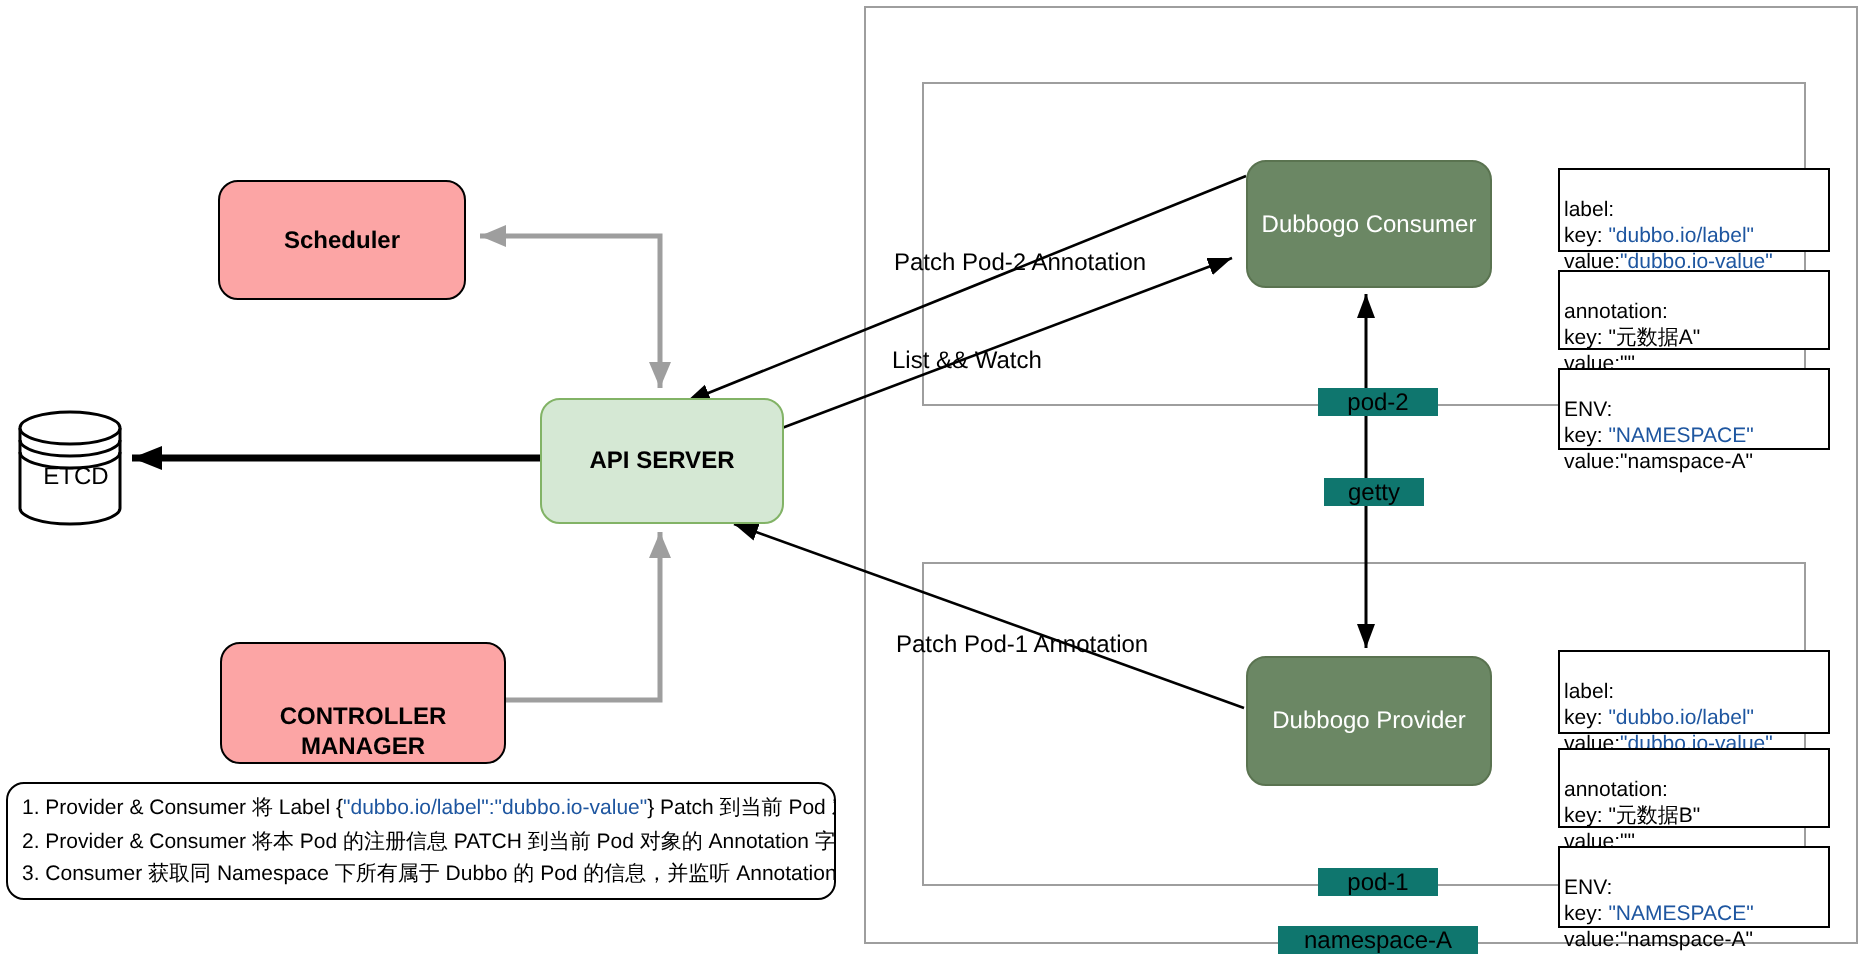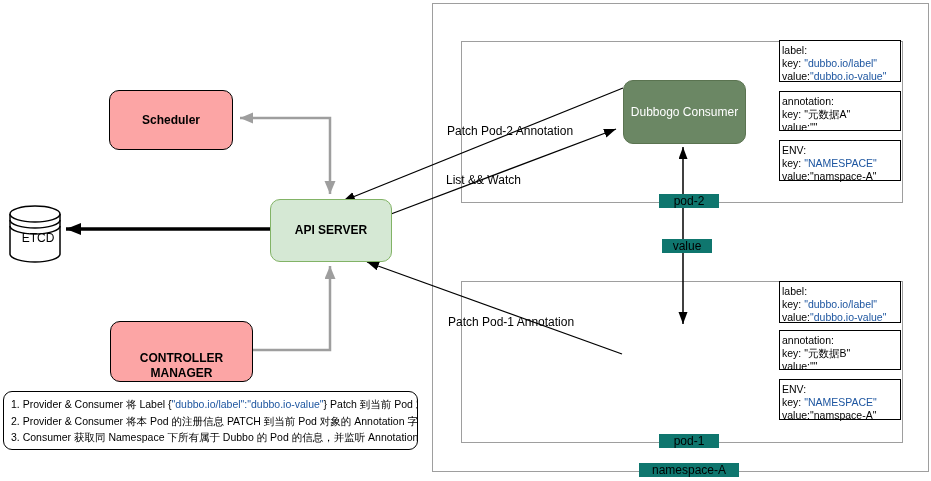--- a/index.html
+++ b/index.html
@@ -14,23 +14,24 @@
   
   .node{
     position:absolute;display:flex;align-items:center;justify-content:center;
     text-align:center;font-weight:bold;font-size:12px;z-index:3;background:#fca5a5;
     border:1.5px solid #000;border-radius:10px;line-height:1.25;
   }
   .node.green-light{background:#d5e8d4;border-color:#82b366;}
   .node.green-dark{background:#6b8764;border-color:#5a7350;color:#fff;font-weight:normal;font-size:12px;}
   
   .info-box{
-    position:absolute;left:779px;width:122px;background:#fff;border:1px solid #000;
-    font-size:10.5px;line-height:13px;padding:3px 2px;z-index:3;white-space:nowrap;
+    position:absolute;left:779px;width:136px;background:#fff;border:1px solid #000;
+    font-size:10.5px;line-height:13px;padding:14px 2px;z-index:3;white-space:nowrap;
     box-sizing:border-box;
+    margin-top:44px;
   }
   .blue{color:#1e56a0;}
   
   .edge-label{position:absolute;font-size:12px;z-index:4;white-space:nowrap;}
   .edge-label.boxed{background:#0f766e;text-align:center;padding:0 2px;}
   
   #notes{
     position:absolute;left:3px;top:391px;width:415px;height:59px;background:#fff;
     border:1px solid #000;border-radius:9px;z-index:3;font-size:10.5px;
     line-height:16.5px;padding:4px 7px;box-sizing:border-box;white-space:nowrap;overflow:hidden;
@@ -97,20 +98,23 @@
 
   <div id="notes">
     <div><span>1. Provider &amp; Consumer 将 Label  {</span><span class="blue">"dubbo.io/label":"dubbo.io-value"</span><span>} Patch 到当前 Pod 对象</span></div>
     <div>2. Provider &amp; Consumer 将本 Pod 的注册信息 PATCH 到当前 Pod 对象的 Annotation 字段</div>
     <div>3. Consumer 获取同 Namespace 下所有属于 Dubbo 的 Pod 的信息，并监听 Annotation 变化</div>
   </div>
 
   <div class="node green-dark" style="left:623px;top:80px;width:121px;height:62px;">
     <span>Dubbogo Consumer</span>
   </div>
+  <div class="node green-dark" style="left:623px;top:328px;width:121px;height:63px;">
+    <span>Dubbogo Provider</span>
+  </div>
 
   <div class="info-box" style="top:40px;height:42px;">
     <div>label:</div>
     <div><span>key: </span><span class="blue">"dubbo.io/label"</span></div>
     <div><span>value:</span><span class="blue">"dubbo.io-value"</span></div>
   </div>
   <div class="info-box" style="top:91px;height:40px;">
     <div>annotation:</div>
     <div><span>key: </span><span>"元数据A"</span></div>
     <div><span>value:</span><span>""</span></div>
@@ -133,19 +137,19 @@
   </div>
   <div class="info-box" style="top:379px;height:41px;">
     <div>ENV:</div>
     <div><span>key: </span><span class="blue">"NAMESPACE"</span></div>
     <div><span>value:</span><span>"namspace-A"</span></div>
   </div>
 
   <div class="edge-label" style="left:447px;top:124px;">Patch Pod-2 Annotation</div>
   <div class="edge-label" style="left:446px;top:173px;">List &amp;&amp; Watch</div>
   <div class="edge-label" style="left:448px;top:315px;">Patch Pod-1 Annotation</div>
-  <div class="edge-label boxed" style="left:662px;top:239px;width:46px;">value</div>
+  <div class="edge-label boxed" style="left:662px;top:239px;width:46px;">getty</div>
 
   <div class="edge-label boxed" style="left:659px;top:194px;width:56px;">pod-2</div>
   <div class="edge-label boxed" style="left:659px;top:434px;width:56px;">pod-1</div>
   <div class="edge-label boxed" style="left:639px;top:463px;width:96px;">namespace-A</div>
 
 </div>
 
 </body></html>

